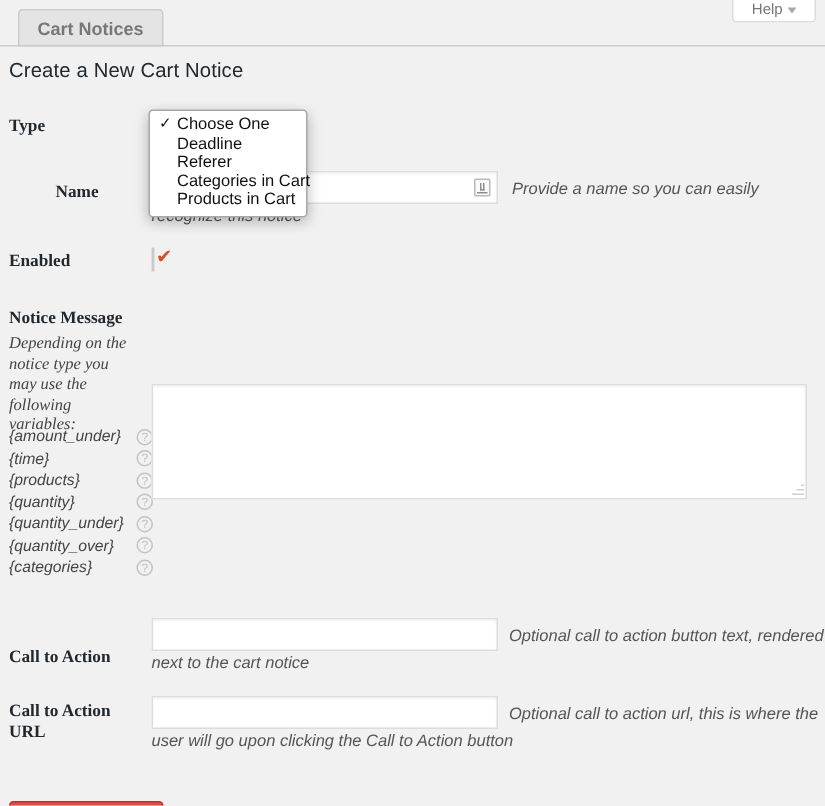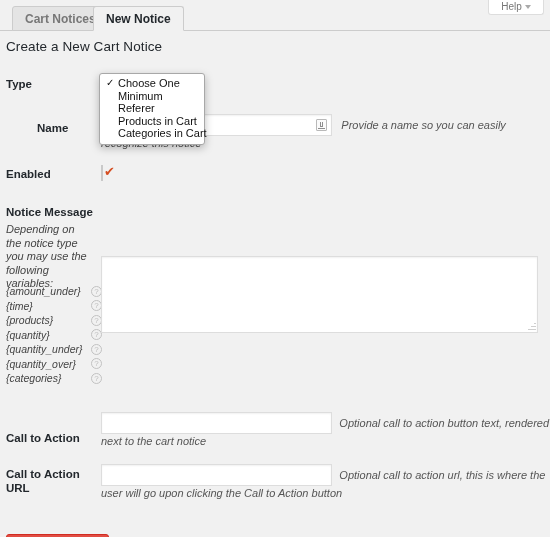--- a/index.html
+++ b/index.html
@@ -104,20 +104,21 @@
     width: 550px;
   }
   .row-label {
     position: absolute;
     left: 6px;
     width: 88px;
     font-size: 11.5px;
     font-weight: bold;
     color: #23282d;
     line-height: 14px;
+    font-family: Liberation Serif, serif;
   }
   .row-field {
     position: absolute;
     left: 101px;
   }
   .row-desc {
     font-size: 11px;
     font-style: italic;
     color: #555;
     line-height: 15px;
@@ -337,23 +338,20 @@
 
 <div class="help-tab-wrap">
   <span class="help-tab-label">Help</span>
   <span class="help-caret"></span>
 </div>
 
 <div class="tabs-row">
   <div class="tab inactive">
     <span>Cart Notices</span>
   </div>
-  <div class="tab active">
-    <span>New Notice</span>
-  </div>
 </div>
 
 <div class="page-heading">Create a New Cart Notice</div>
 
 <div class="form-row" style="top:75px;">
   <div class="row-label" style="top:2px;">Type</div>
 </div>
 <div class="select-closed"></div>
 
 <div class="form-row" style="top:114px;">
@@ -435,24 +433,24 @@
 </div>
 
 <button class="submit-btn">Create Cart Notice</button>
 
 <div class="dropdown-menu">
   <div class="dropdown-item">
     <span class="check">✓</span>
     <span>Choose One</span>
   </div>
   <div class="dropdown-item">
-    <span>Minimum</span>
+    <span>Deadline</span>
   </div>
   <div class="dropdown-item">
     <span>Referer</span>
   </div>
   <div class="dropdown-item">
+    <span>Categories in Cart</span>
+  </div>
+  <div class="dropdown-item">
     <span>Products in Cart</span>
   </div>
-  <div class="dropdown-item">
-    <span>Categories in Cart</span>
-  </div>
 </div>
 
 </body></html>

